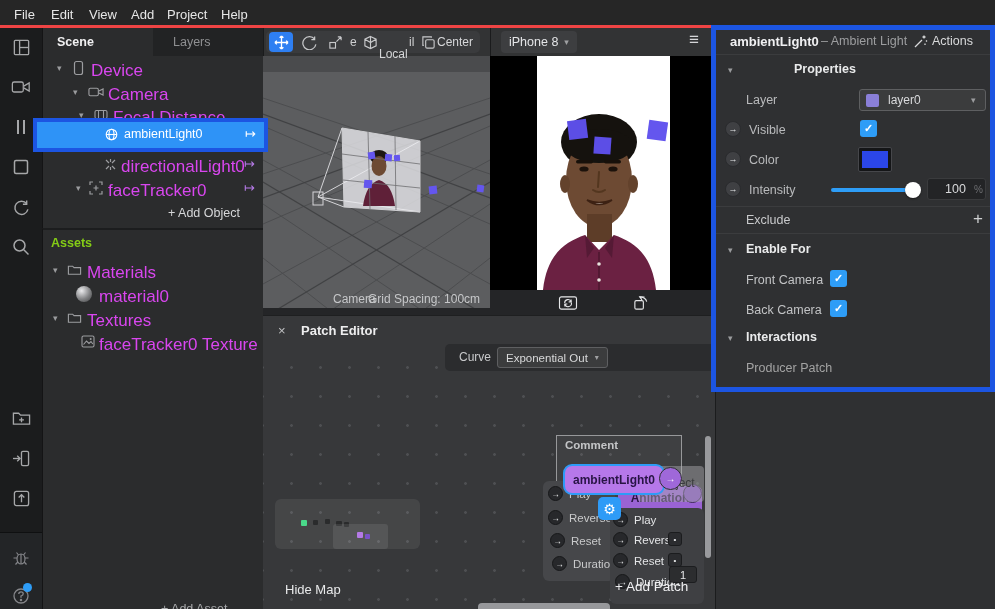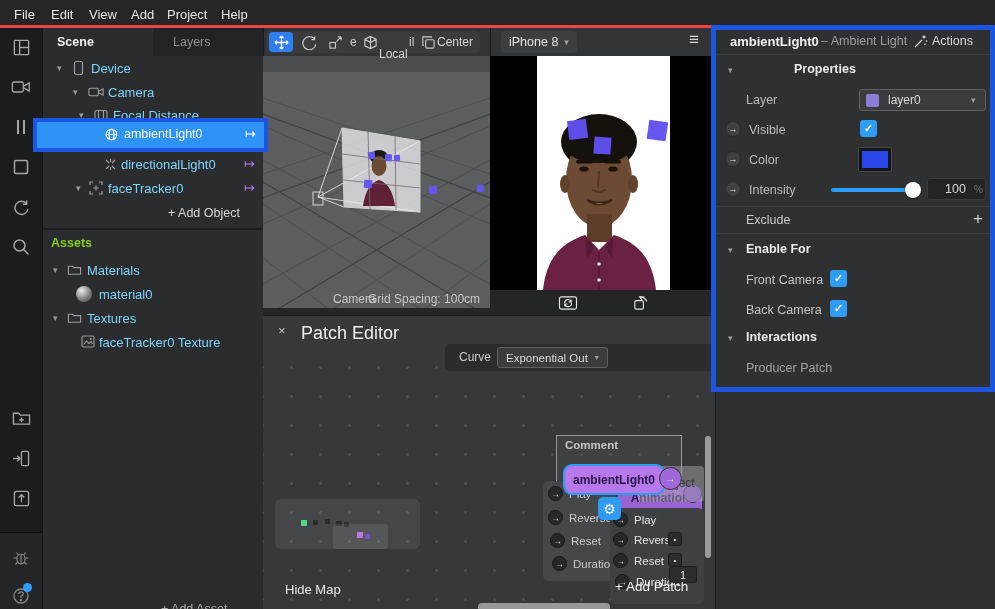--- a/index.html
+++ b/index.html
@@ -17,21 +17,21 @@
   
   .sidebar { left:0; top:28px; width:42px; height:581px; background:#1b1c1d; z-index:5; }
   .sidebar-bottom { position:absolute; left:0; top:504px; width:42px; height:77px; background:#232527; border-top:1px solid #0f1011; }
   .sb-ic { position:absolute; left:10px; width:22px; height:22px; display:flex; align-items:center; justify-content:center; }
 
   
   .scene-panel { left:42px; top:28px; width:221px; height:200px; background:#2b2c2d; border-left:1px solid #141415; }
   .tabs { position:absolute; left:0; top:0; width:221px; height:28px; background:#222324; }
   .tab-active { position:absolute; left:0; top:0; width:110px; height:28px; background:#2b2c2d; }
   .tab-label { position:absolute; top:7px; font-size:12.5px; }
-  .tree-label { font-size:13px; color:#7dd3fc; }
+  .tree-label { font-size:17px; color:#d946ef; }
   .expander { font-size:9px; color:#9b9c9e; }
   .jump { font-size:13px; }
   .assets-panel { left:42px; top:228px; width:221px; height:381px; background:#2b2c2d; border-top:2px solid #1c1d1e; border-left:1px solid #141415; overflow:hidden; }
 
   
   .viewport-toolbar { left:263px; top:28px; width:227px; height:28px; background:#323334; border-left:1px solid #1a1b1c; z-index:6; }
   .vtool-bar { position:absolute; left:2px; top:3px; width:214px; height:22px; background:#3a3b3d; border-radius:5px; }
   .vbtn { position:absolute; top:1px; width:24px; height:20px; border-radius:4px; display:flex; align-items:center; justify-content:center; }
   .viewport-3d { left:263px; top:56px; width:227px; height:252px; background:#5c5d5f; overflow:hidden; }
   .viewport-strip { left:263px; top:308px; width:227px; height:7px; background:#242527; }
@@ -41,21 +41,21 @@
   .sim-toolbar { left:490px; top:28px; width:225px; height:28px; background:#323334; border-left:1px solid #1a1b1c; z-index:6; }
   .sim-dd { position:absolute; left:10px; top:3px; height:22px; padding:0 8px; background:#3d3e40; border-radius:4px; display:flex; align-items:center; gap:6px; font-size:12.5px; color:#e4e5e7; }
   .sim-body { left:490px; top:56px; width:225px; height:234px; background:#000; overflow:hidden; }
   .sim-screen { position:absolute; left:47px; top:0; width:133px; height:234px; background:#fff; overflow:hidden; }
   .sim-bottombar { left:490px; top:290px; width:225px; height:25px; background:#242527; }
 
   
   .patch-editor { left:263px; top:315px; width:452px; height:294px; background:#37383a; border-top:1px solid #1e1f20; overflow:hidden; }
   .pe-dots { position:absolute; left:0; top:28px; width:452px; height:266px;
     background-image:radial-gradient(#4e4f52 1.3px, transparent 1.5px); background-size:29px 29px; background-position:14px 9px; }
-  .pe-title { font-size:18px; font-weight:normal; color:#ededee; }
+  .pe-title { font-size:13px; font-weight:bold; color:#ededee; }
   .curve-panel { position:absolute; left:182px; top:28px; width:270px; height:27px; background:#2b2c2e; border-radius:5px 0 0 5px; z-index:4; }
   .dd-box { position:absolute; display:flex; align-items:center; gap:7px; background:#3b3c3d; border:1px solid #5e5f61; border-radius:3px; padding:0 8px; font-size:11.5px; color:#d8d9da; }
   .minimap { position:absolute; left:12px; top:183px; width:145px; height:50px; background:rgba(255,255,255,0.07); border-radius:6px; z-index:3; }
   .mm-dot { position:absolute; border-radius:1px; }
   .comment-box { position:absolute; left:293px; top:119px; width:126px; height:121px; border:1.5px solid #97989a; background:rgba(210,210,215,0.05); z-index:1; }
   .patch-row-bg { position:absolute; background:#46474a; border-radius:6px; }
   .prow { position:absolute; display:flex; align-items:center; gap:6px; }
   .port { width:15px; height:15px; border-radius:50%; background:#27282b; border:1px solid #17181a; color:#dfe0e2; font-size:8.5px; display:flex; align-items:center; justify-content:center; flex:none; }
   .prow-label { font-size:11.5px; color:#c9cacb; }
   .pulse-btn { width:14px; height:14px; border-radius:3px; background:#2b2c2f; border:1px solid #1b1c1e; display:flex; align-items:center; justify-content:center; color:#e8e9ea; font-size:8px; }

